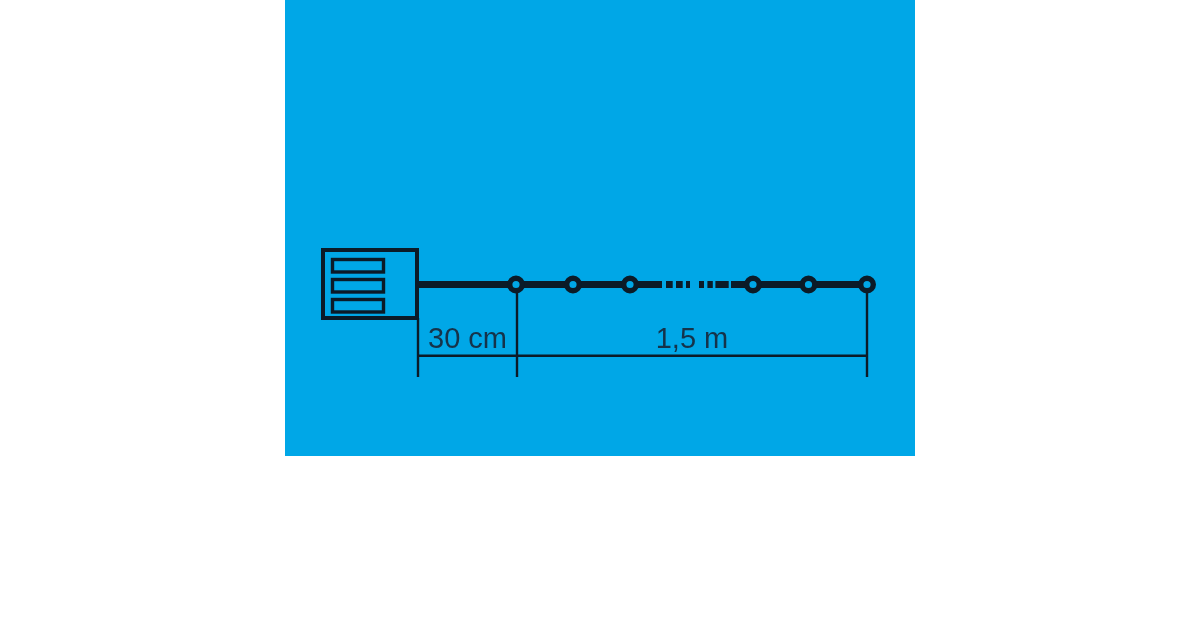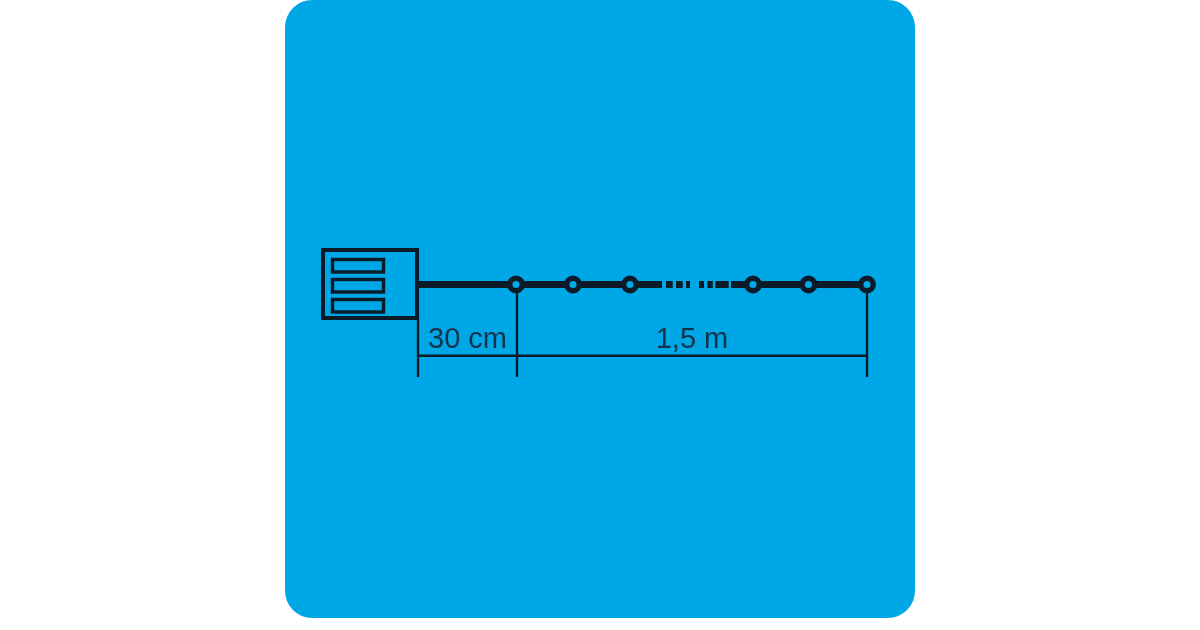--- a/index.html
+++ b/index.html
@@ -17,23 +17,22 @@
   }
   .page{
     position:absolute;
     left:0;top:0;
     width:1200px;height:630px;
     background:var(--pageBg);
   }
   .panel{
     position:absolute;
     left:285px;top:0;
-    width:630px;height:618px;
+    width:630px;height:456px;
     background:var(--panelBg);
-    border-radius:27px;
   }
   svg.diagram{display:block;width:630px;height:630px;}
   .outline{fill:none;stroke:var(--ink);}
   .w4{stroke-width:4px;}
   .w3{stroke-width:3.4px;}
   .cable{stroke:var(--ink);stroke-width:7px;fill:none;}
   .thin{stroke:var(--ink);stroke-width:2.4px;fill:none;}
   .bulb{fill:var(--panelBg);stroke:var(--ink);stroke-width:5.4px;}
   .dim-label{
     fill:var(--label);

